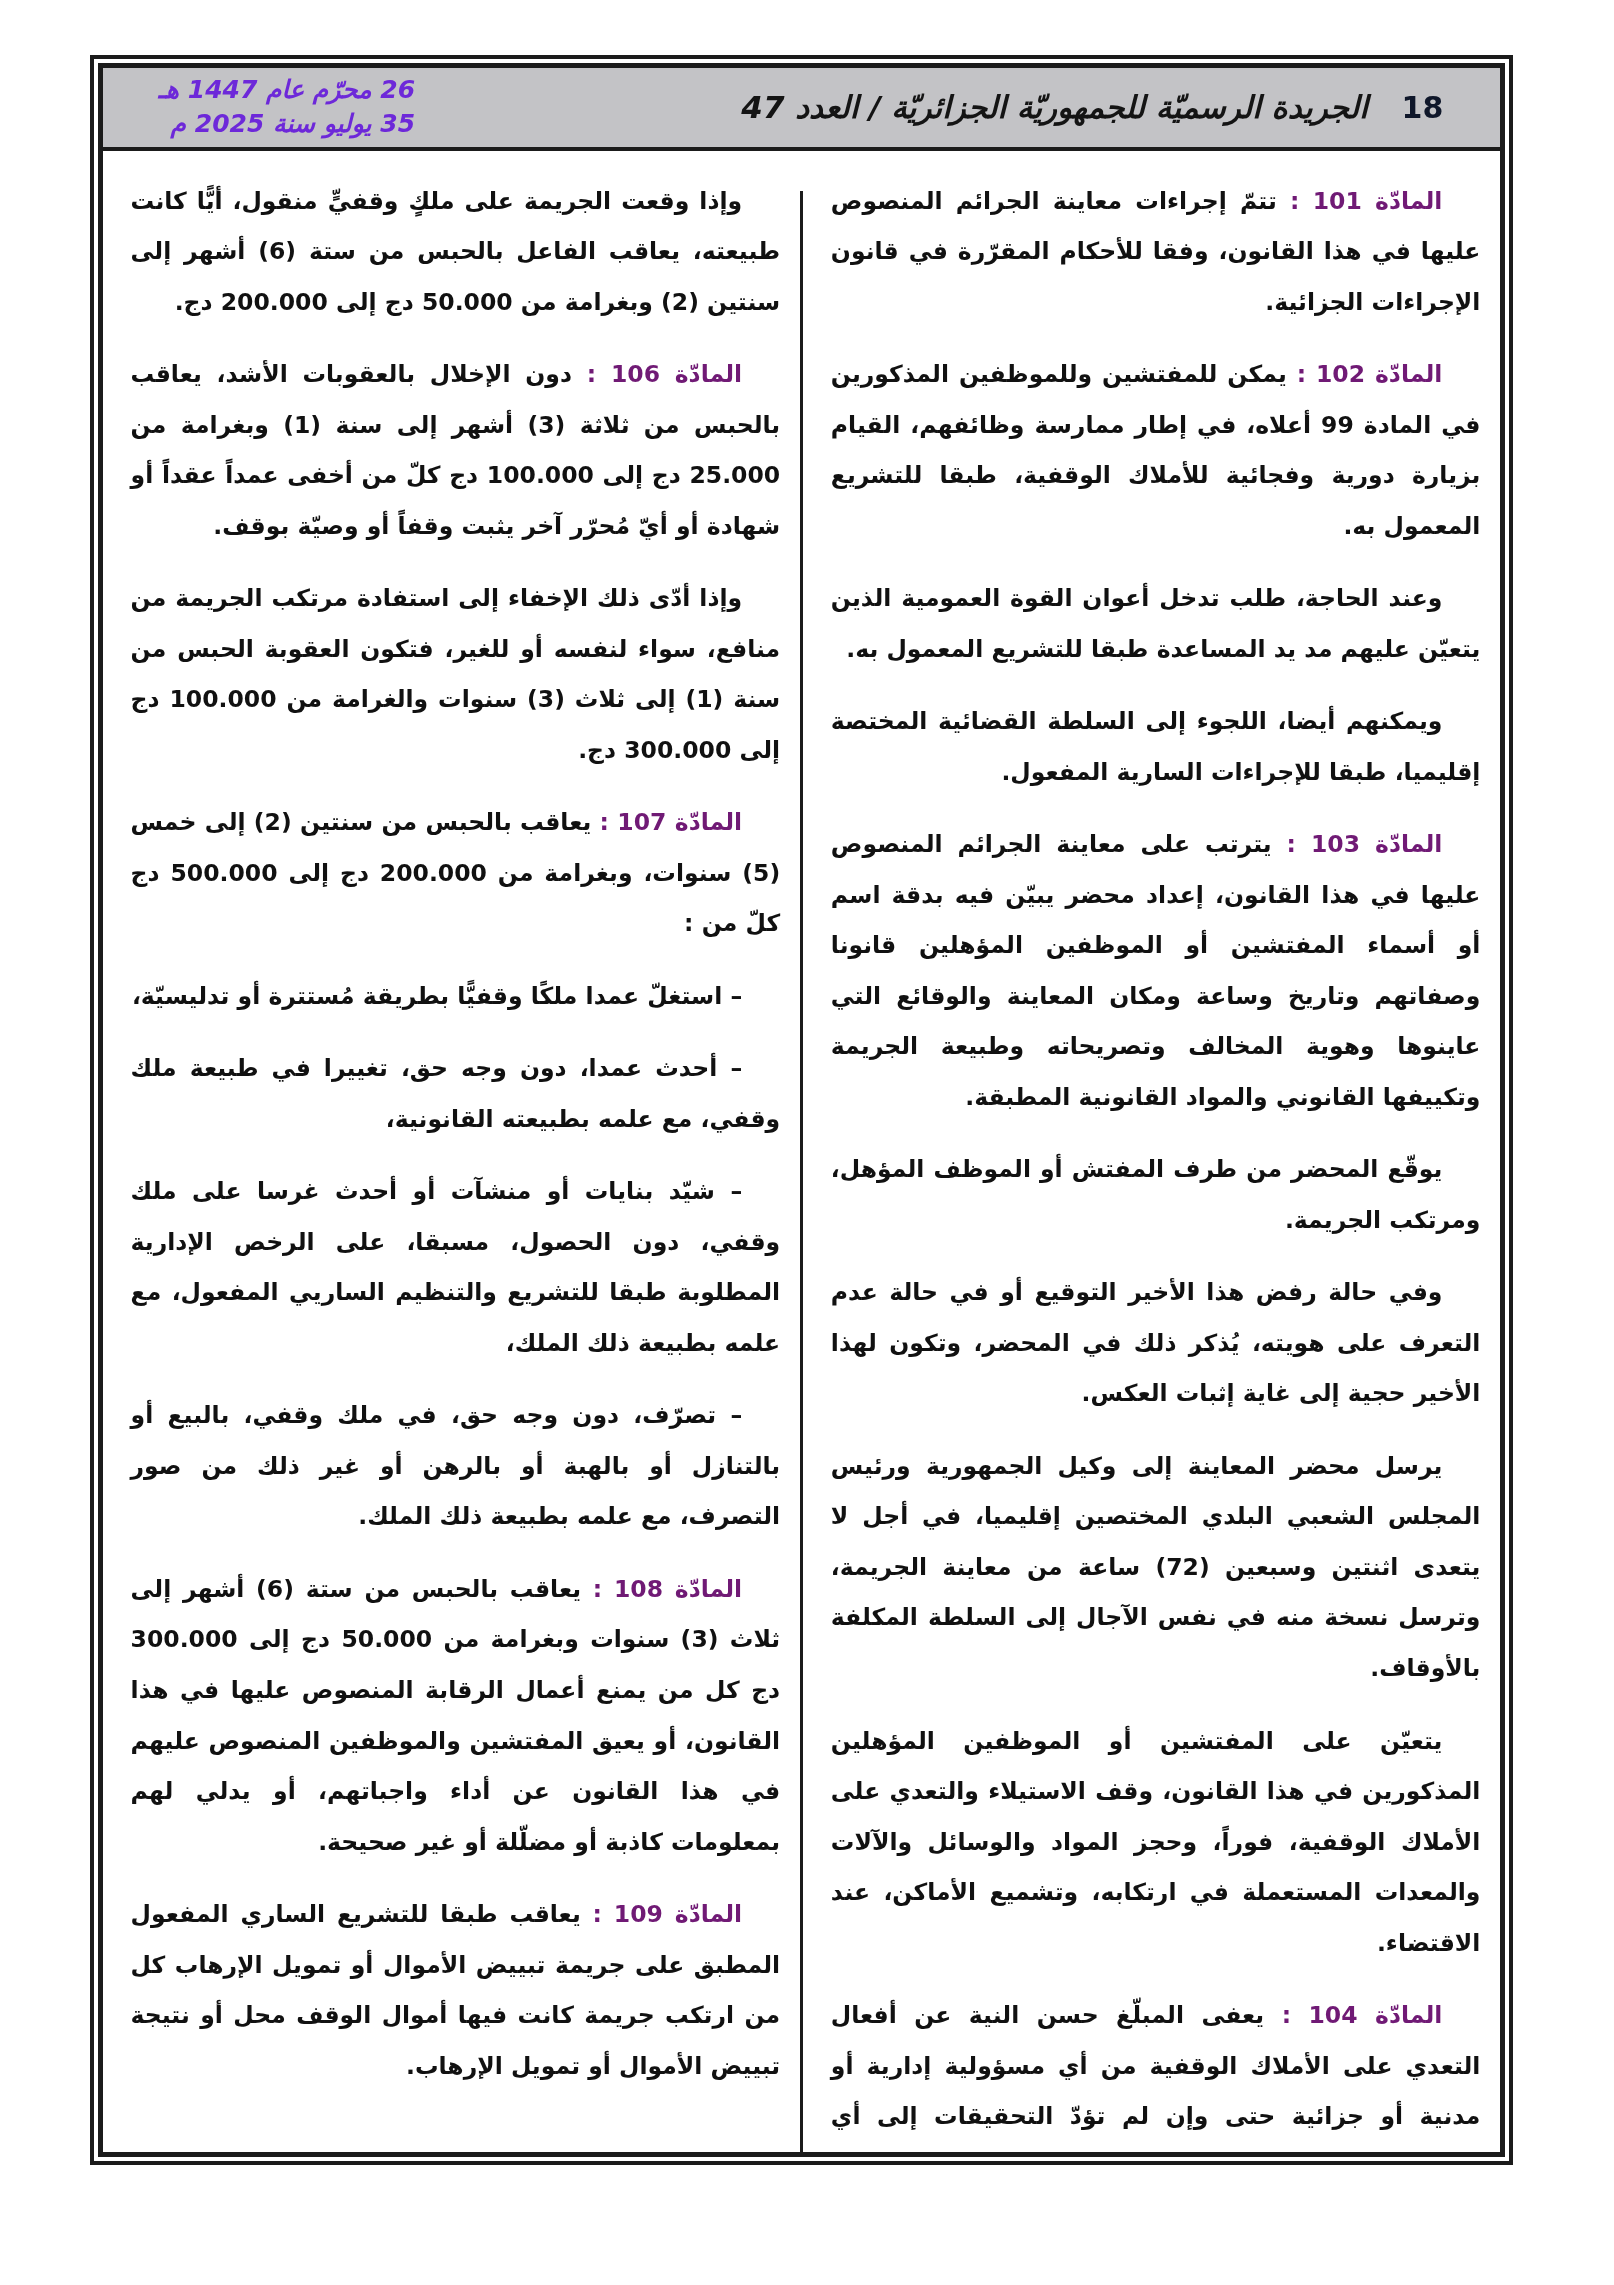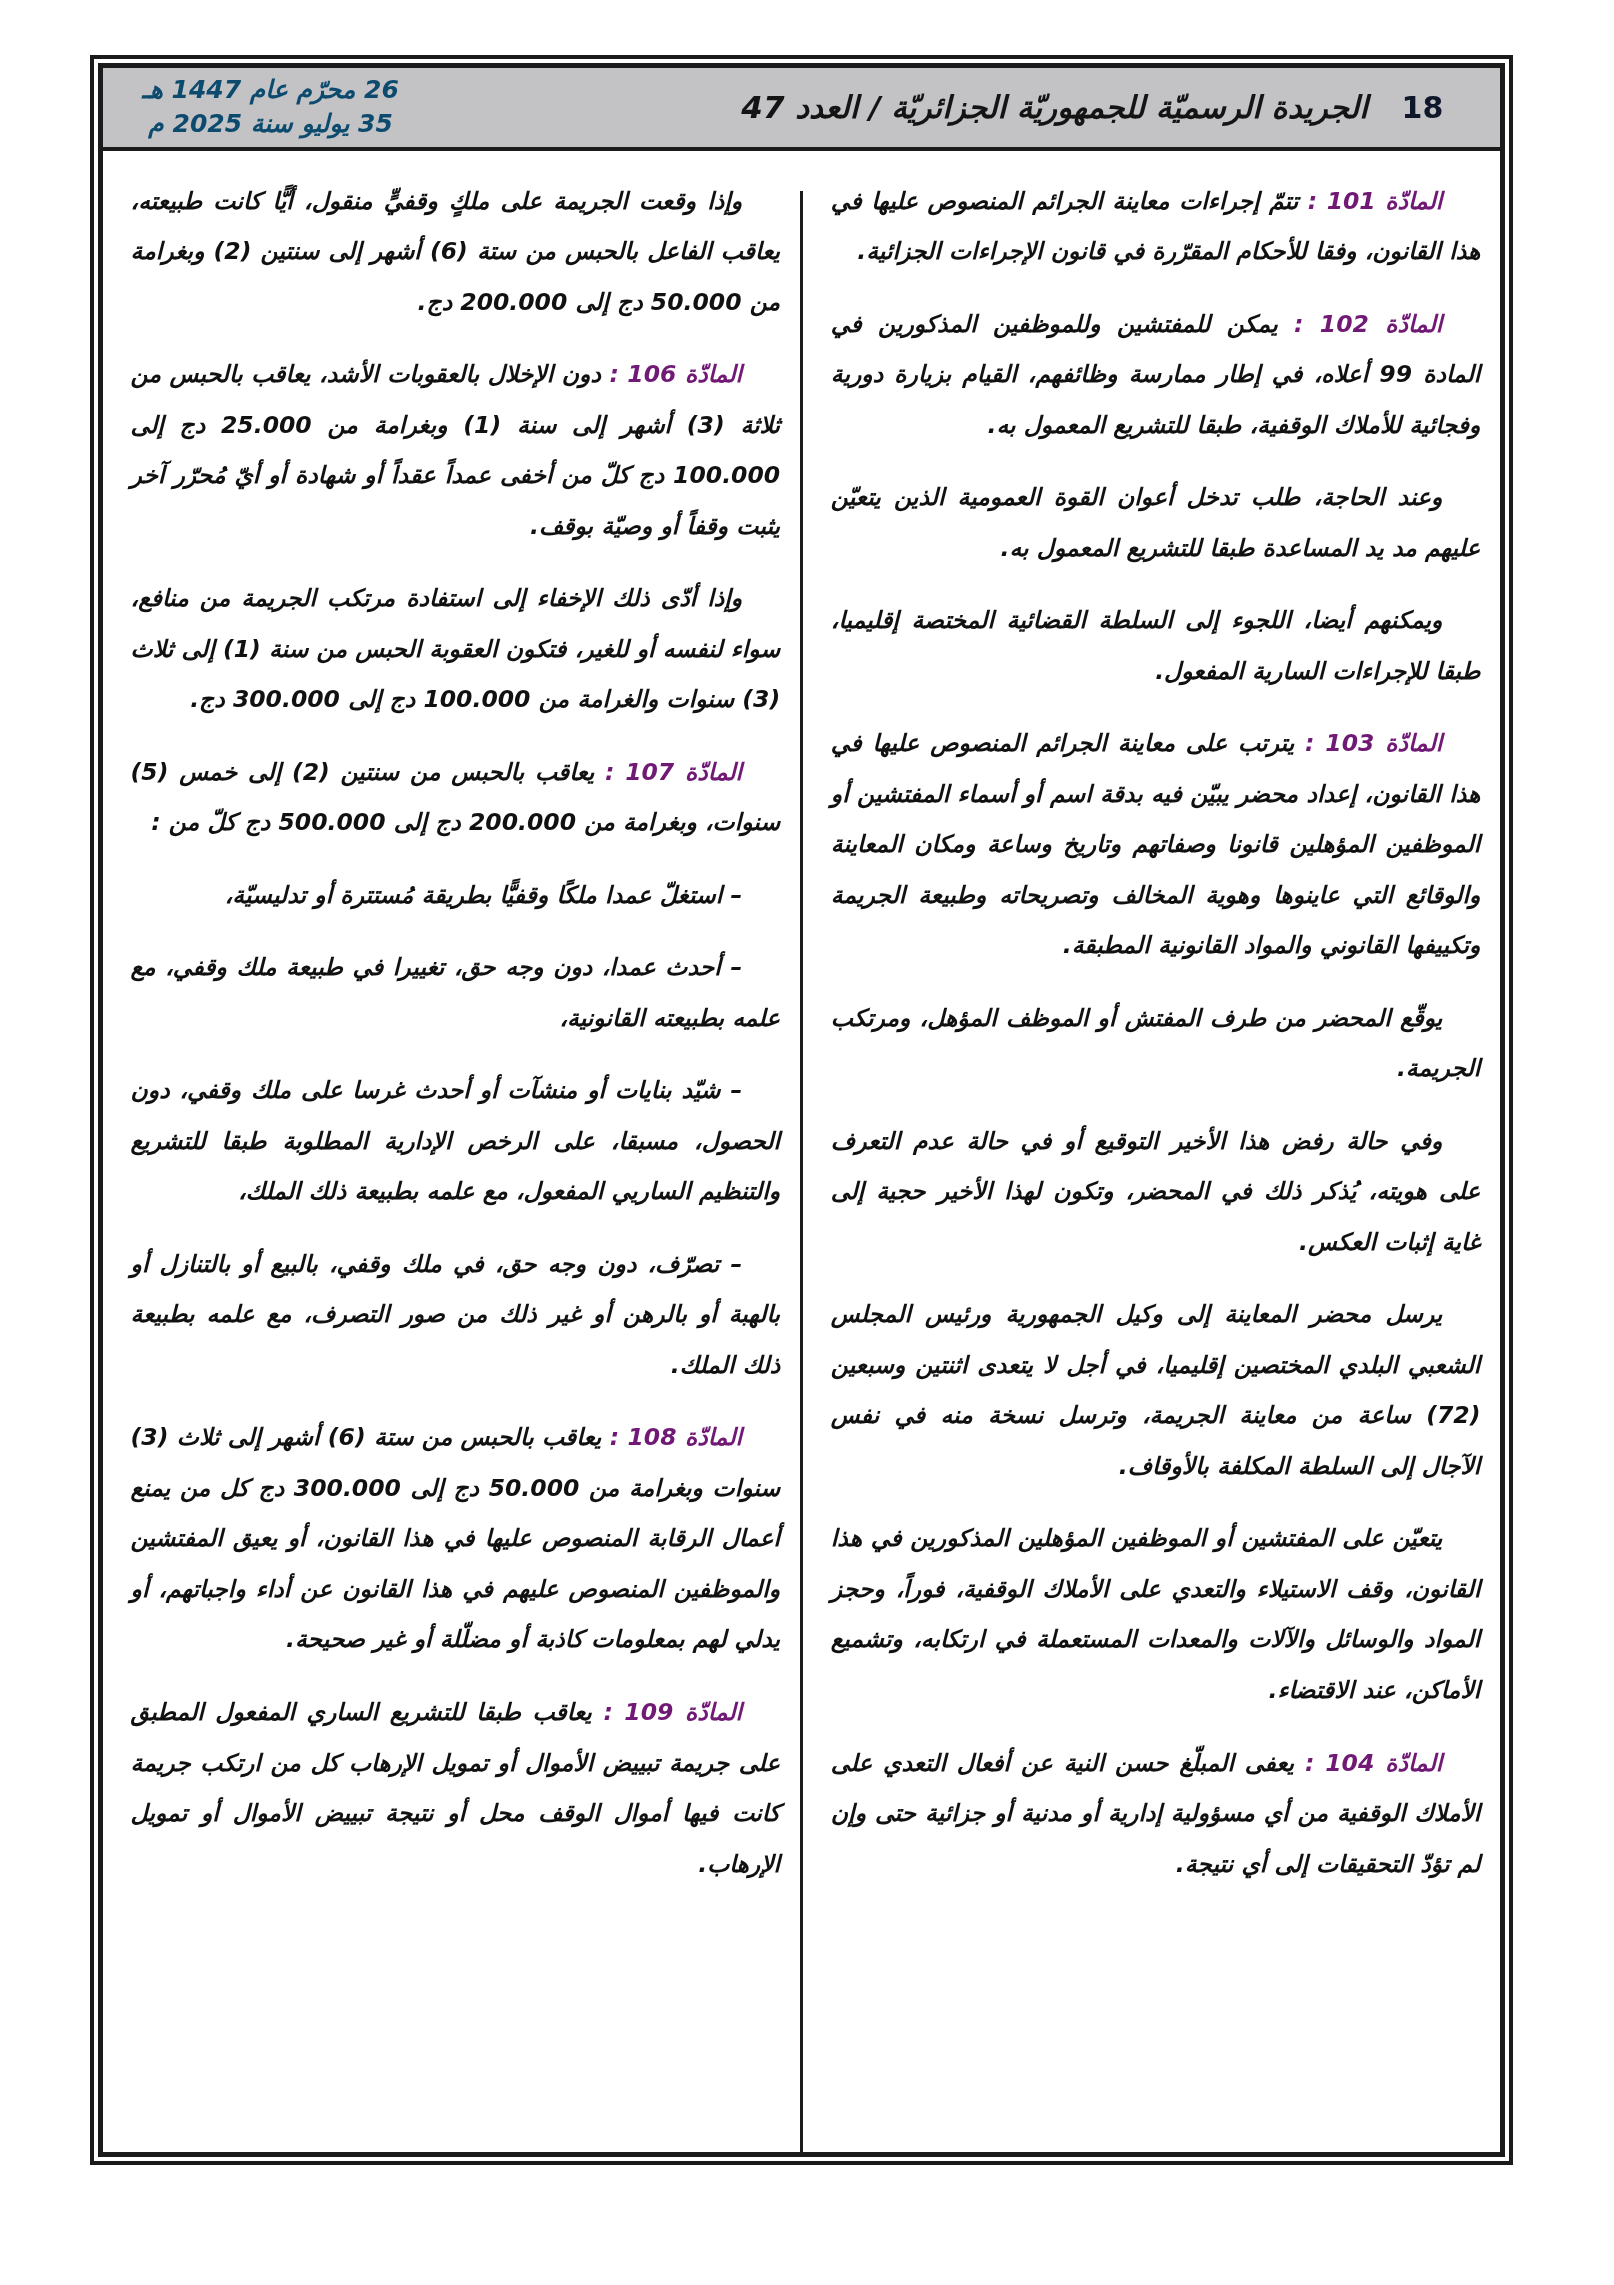--- a/index.html
+++ b/index.html
@@ -58,25 +58,25 @@
     flex: 1 1 auto;
     text-align: right;
     font-size: 31px;
     font-weight: bold;
     font-style: italic;
     color: #141414;
     letter-spacing: 0px;
   }
   .masthead .mast-dates {
     width: 289px;
-    text-align: center;
+    text-align: right;
     font-size: 25px;
     font-weight: bold;
     font-style: italic;
-    color: #0c4a6e;
+    color: #6d28d9;
     line-height: 1.35;
     white-space: nowrap;
   }
   .columns {
     flex: 1 1 auto;
     display: flex;
     flex-direction: row;
     overflow: hidden;
   }
   .col {
@@ -92,21 +92,20 @@
     margin-top: 40px;
   }
   .para {
     margin: 0 0 22px 8px;
     font-size: 23.5px;
     font-weight: bold;
     color: #111111;
     line-height: 2.15;
     text-align: justify;
     text-indent: 38px;
-    font-style: italic;
   }
   .article-label {
     font-weight: bold;
     color: #701a75;
   }
 </style>
 </head>
 <body>
 
 <div class="page">

